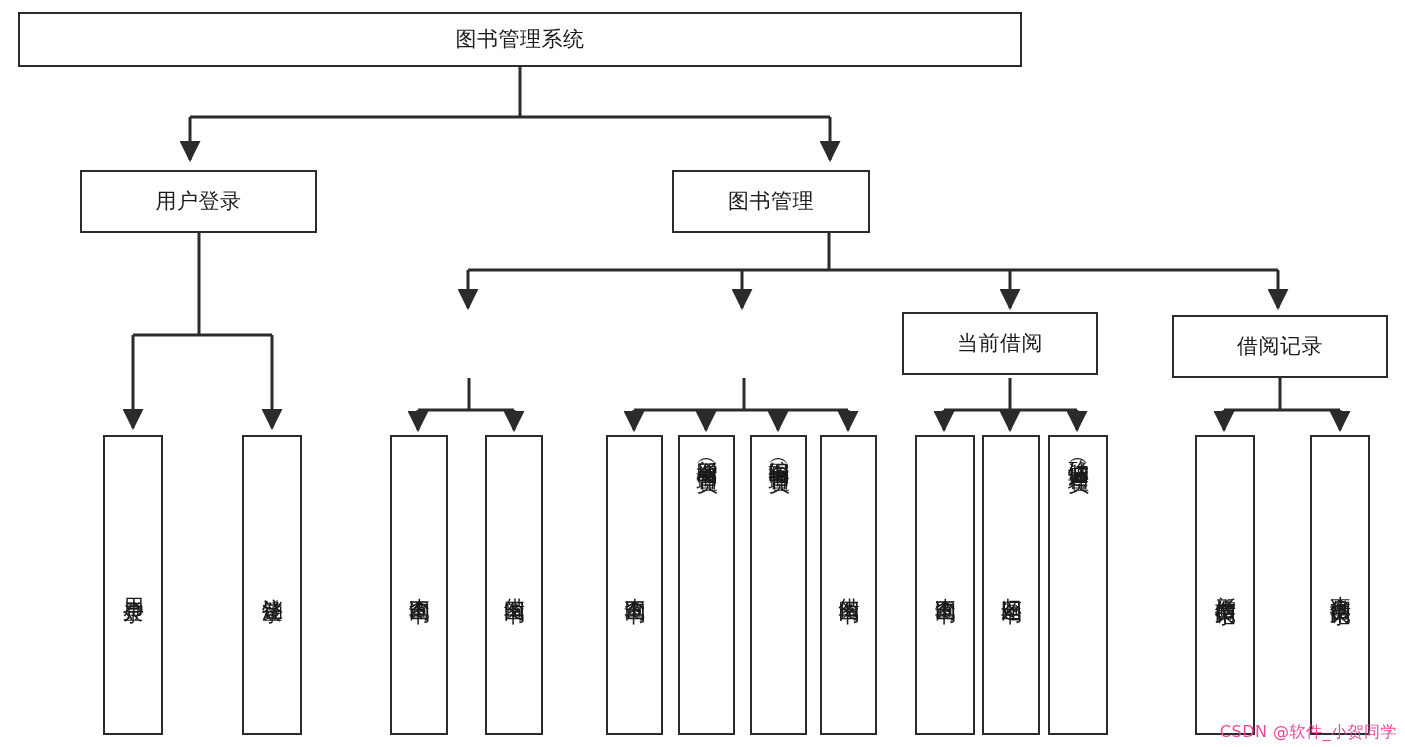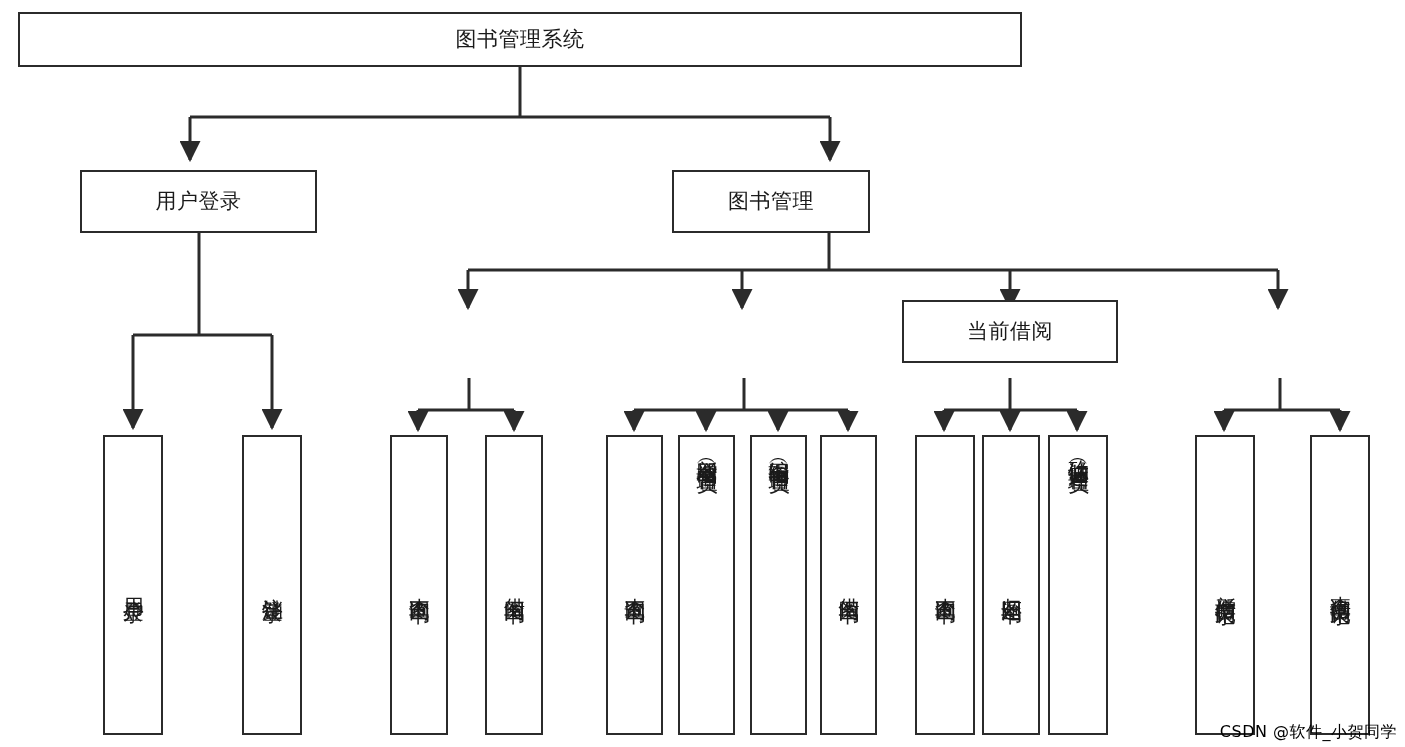--- a/index.html
+++ b/index.html
@@ -60,21 +60,21 @@
   }
   .node.vert.mid {
     align-items: center;
     padding-top: 0;
   }
   #watermark {
     position: absolute;
     right: 8px;
     bottom: 4px;
     font-size: 16px;
-    color: #000000;
+    color: #ec4899;
     letter-spacing: 0.5px;
     white-space: nowrap;
     user-select: none;
   }
 </style>
 </head>
 <body>
 
 <div id="canvas">
 
@@ -136,24 +136,27 @@
   <div class="node horiz" style="left:80px; top:170px; width:237px; height:63px;">
     <span class="label">用户登录</span>
   </div>
 
   <div class="node horiz" style="left:672px; top:170px; width:198px; height:63px;">
     <span class="label">图书管理</span>
   </div>
 
 
 
-  <div class="node horiz" style="left:902px; top:300px; width:216px; height:63px;">
+  <div class="node horiz" style="left:902px; top:312px; width:196px; height:63px;">
     <span class="label">当前借阅</span>
   </div>
 
+  <div class="node horiz" style="left:1172px; top:315px; width:216px; height:63px;">
+    <span class="label">借阅记录</span>
+  </div>
 
   <div class="node vert mid" style="left:103px; top:435px; width:60px; height:300px;">
     <span class="label">用户登录</span>
   </div>
   <div class="node vert mid" style="left:242px; top:435px; width:60px; height:300px;">
     <span class="label">注销登录</span>
   </div>
 
   <div class="node vert mid" style="left:390px; top:435px; width:58px; height:300px;">
     <span class="label">查询图书</span>

